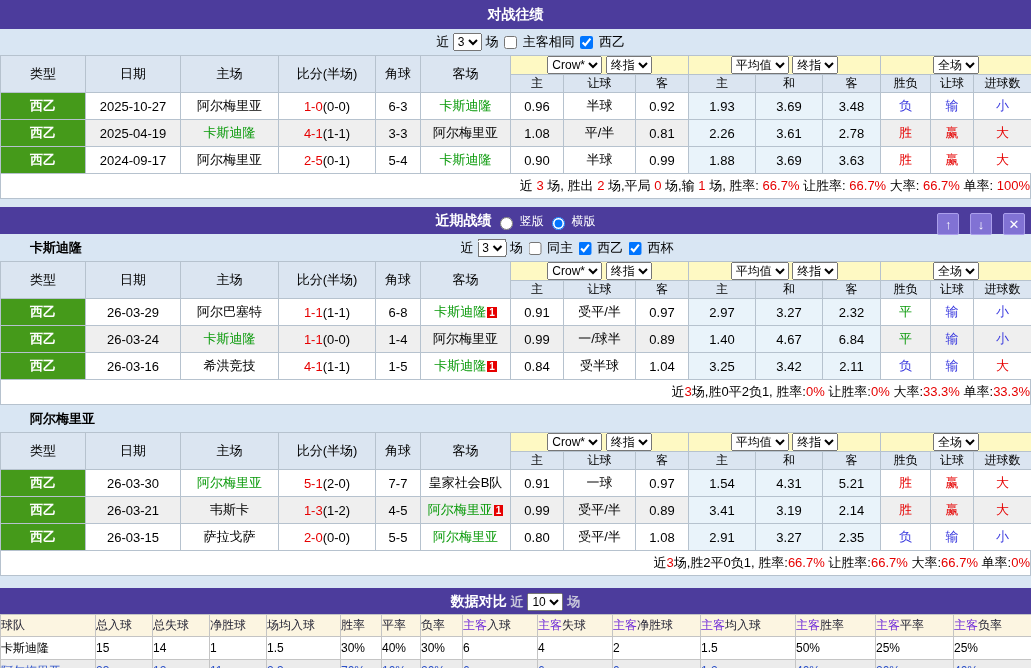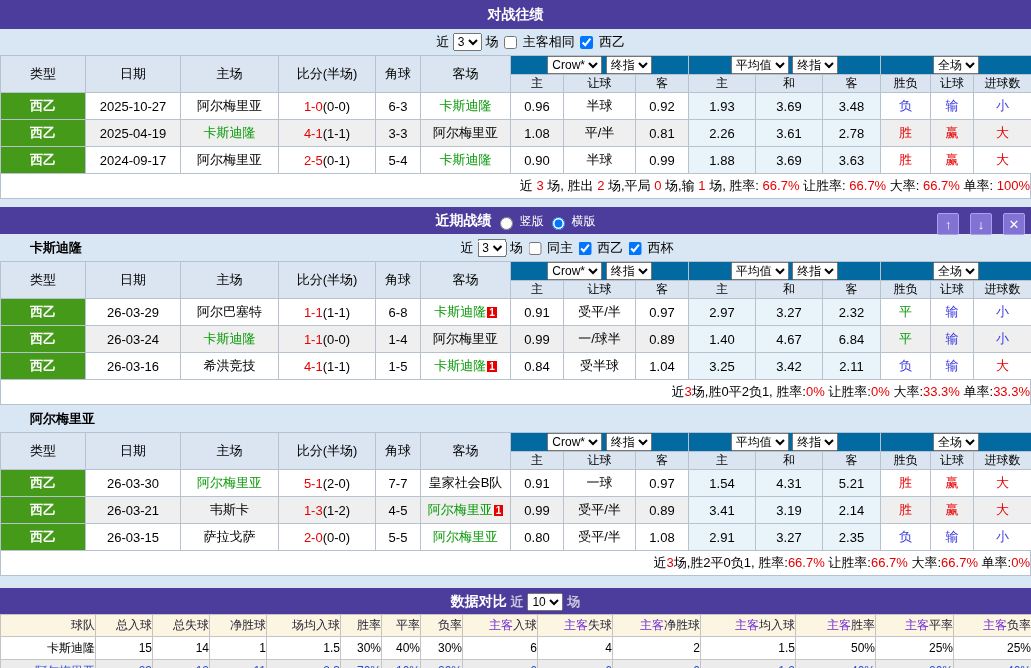--- a/index.html
+++ b/index.html
@@ -35,21 +35,21 @@
   .sectionrow{height:27px;line-height:27px;position:relative;font-size:13px;}
   .section-title{font-weight:bold;padding-left:30px;}
   .section-filter{position:absolute;left:55%;top:0;transform:translateX(-50%);white-space:nowrap;}
   .section-filter input{vertical-align:middle;margin:0 2px;}
   table{border-collapse:collapse;table-layout:fixed;width:1031px;background:#fff;}
   .mtable td,.mtable th{
     border:1px solid #b6c2ce;text-align:center;overflow:hidden;
     font-weight:normal;padding:0;
   }
   .mtable .hdr-side{background:#dbe5f1;height:32px;font-size:13px;}
-  .mtable .hdr-sel{background:#0369a1;height:18px;}
+  .mtable .hdr-sel{background:#fef9c3;height:18px;}
   .mtable .hdr-lbl{background:#dbe5f1;height:15px;font-size:12px;}
   .mtable tbody td{height:26px;font-size:13px;}
   td.league{background:#459a1a;color:#fff;font-weight:bold;}
   tr.even td:not(.eu):not(.league){background:#ffffff;}
   tr.odd td:not(.eu):not(.league){background:#efefef;}
   td.eu{background:#e9f3fa;}
   .summary{
     background:#fff;border:1px solid #b6c2ce;border-top:none;
     text-align:right;height:24px;line-height:24px;font-size:13px;
   }
@@ -59,21 +59,21 @@
   }
   .badge:empty{display:none;}
   .score-main{color:#e60000;}
   [data-color="red"]{color:#e60000;}
   [data-color="blue"]{color:#3b3bdf;}
   [data-color="green"]{color:#0a9a0a;}
   [data-color="blue2"]{color:#6d28d9;}
   .gap8{height:8px;}
   .gap12{height:12px;}
   
-  .ctable td,.ctable th{border:1px solid #c4c4c4;text-align:right;padding:0;overflow:hidden;}
+  .ctable td,.ctable th{border:1px solid #c4c4c4;text-align:left;padding:0;overflow:hidden;}
   .ctable th{background:#fcf5e1;color:#223;font-weight:normal;height:21px;font-size:12px;}
   .ctable td{height:22px;font-size:12px;}
   .ctable tr.row-a td{background:#fff;color:#000;}
   .ctable tr.row-b td{background:#ececec;color:#2b50c8;}
 </style>
 </head>
 <body>
 
 <div class="bar">
   <span>对战往绩</span>

